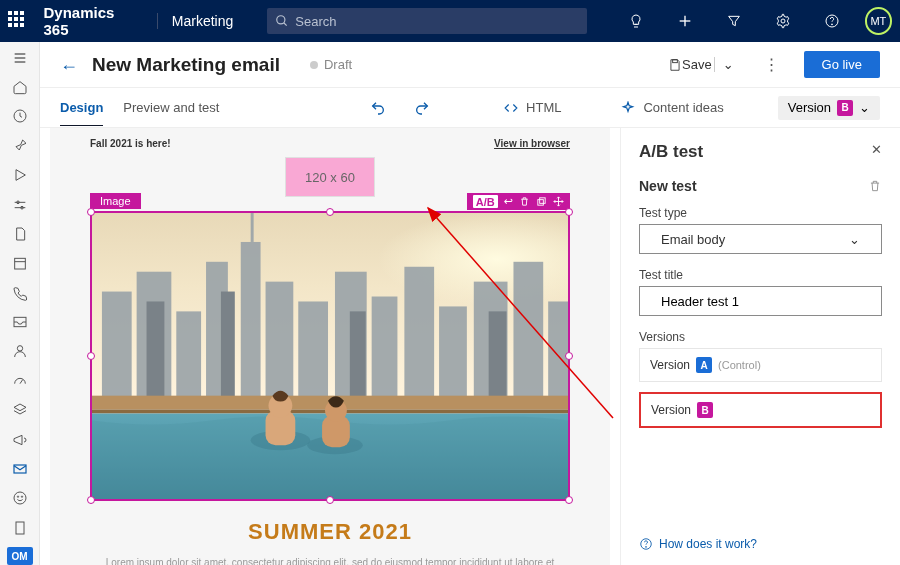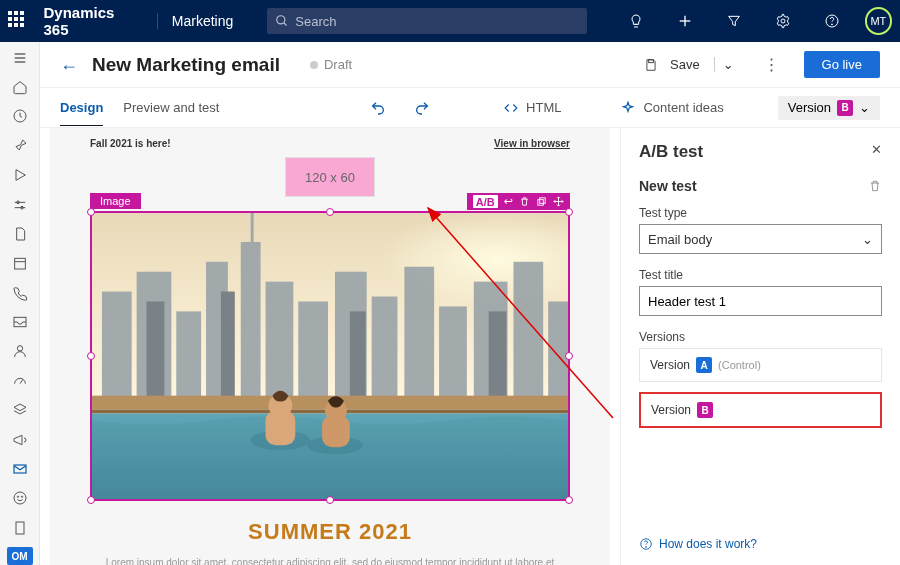--- a/index.html
+++ b/index.html
@@ -25,21 +25,21 @@
 
   .main { flex: 1; display: flex; flex-direction: column; }
 
   
   .titlebar { height: 46px; display: flex; align-items: center; padding: 0 20px; gap: 14px; border-bottom: 1px solid #eee; }
   .titlebar .back { color: #0b5cab; cursor: pointer; font-size: 18px; }
   .titlebar h1 { font-size: 19px; font-weight: 600; color: #222; }
   .titlebar .status { margin-left: 16px; display: flex; align-items: center; gap: 6px; color: #888; font-size: 13px; }
   .titlebar .status .dot { width: 8px; height: 8px; border-radius: 50%; background: #ccc; }
   .titlebar .spacer { flex: 1; }
-  .titlebar .save { display:flex; align-items:center; gap:12px; font-size:13px; cursor:pointer; color:#333; padding:4px 6px;}
+  .titlebar .save { display:flex; align-items:center; gap:0; font-size:13px; cursor:pointer; color:#333; padding:4px 6px;}
   .titlebar .save .chev { border-left:1px solid #ccc; padding-left:8px; margin-left:2px;}
   .titlebar .more { padding: 0 10px; cursor:pointer; color:#555;}
   .titlebar .golive { background: #1a6dd6; color: #fff; padding: 6px 18px; font-size: 13px; border-radius: 2px; cursor: pointer; }
 
   
   .toolbar { height: 40px; display: flex; align-items: center; padding: 0 20px; gap: 20px; border-bottom: 1px solid #eee; font-size: 13px; }
   .toolbar .tab { color: #555; cursor: pointer; padding: 10px 0; }
   .toolbar .tab.active { color: #0b5cab; border-bottom: 1px solid #0f172a; font-weight: 600; }
   .toolbar .spacer { flex: 1; }
   .toolbar .grp { display:flex; gap:8px; align-items:center; color:#555; }
@@ -73,21 +73,21 @@
   
   .callout { position:absolute; pointer-events:none; }
 
   
   .abpanel { width:280px; border-left:1px solid #eee; padding:14px 18px; font-size:13px; color:#333; }
   .abpanel h2 { font-size:17px; font-weight:600; margin-bottom:16px;}
   .abpanel .close { float:right; cursor:pointer; color:#555;}
   .abpanel .row { margin-bottom:14px; }
   .abpanel .row .lbl { font-size:12px; color:#444; margin-bottom:4px; display:flex; justify-content:space-between;}
   .abpanel .newtest-hdr { font-weight:600; font-size:14px; margin-bottom:12px; display:flex; justify-content:space-between; align-items:center;}
-  .abpanel .select, .abpanel .input { width:100%; height:30px; border:1px solid #8a8a8a; padding:0 8px; font-size:13px; background:#fff;gap:28px;}
+  .abpanel .select, .abpanel .input { width:100%; height:30px; border:1px solid #8a8a8a; padding:0 21px; font-size:13px; background:#fff;gap:28px;}
   .abpanel .select { display:flex; justify-content:space-between; align-items:center; cursor:pointer;}
   .abpanel .verbox { border:1px solid #e6e6e6; padding:8px 10px; display:flex; align-items:center; gap:6px; font-size:12px; cursor:pointer; margin-bottom:10px;}
   .abpanel .verbox.sel { border:2px solid #e03030; }
   .abpanel .verbox .vA { background:#1a6dd6; color:#fff; width:16px;height:16px;font-size:10px;font-weight:700;display:flex;align-items:center;justify-content:center;border-radius:2px;}
   .abpanel .verbox .vB { background:#c5179d; color:#fff; width:16px;height:16px;font-size:10px;font-weight:700;display:flex;align-items:center;justify-content:center;border-radius:2px;}
   .abpanel .ctrlnote { color:#999; font-size:11px; }
   .abpanel .howlink { position:absolute; bottom:14px; color:#0b5cab; cursor:pointer; font-size:12px; display:flex; gap:6px; align-items:center;}
   .abpanel { position:relative; }
 
   svg { display:block; }

